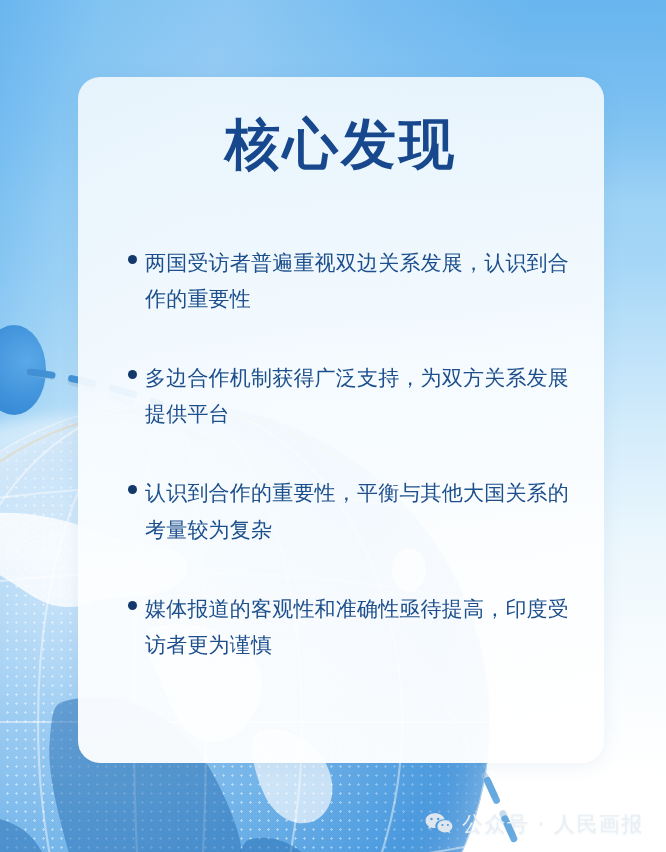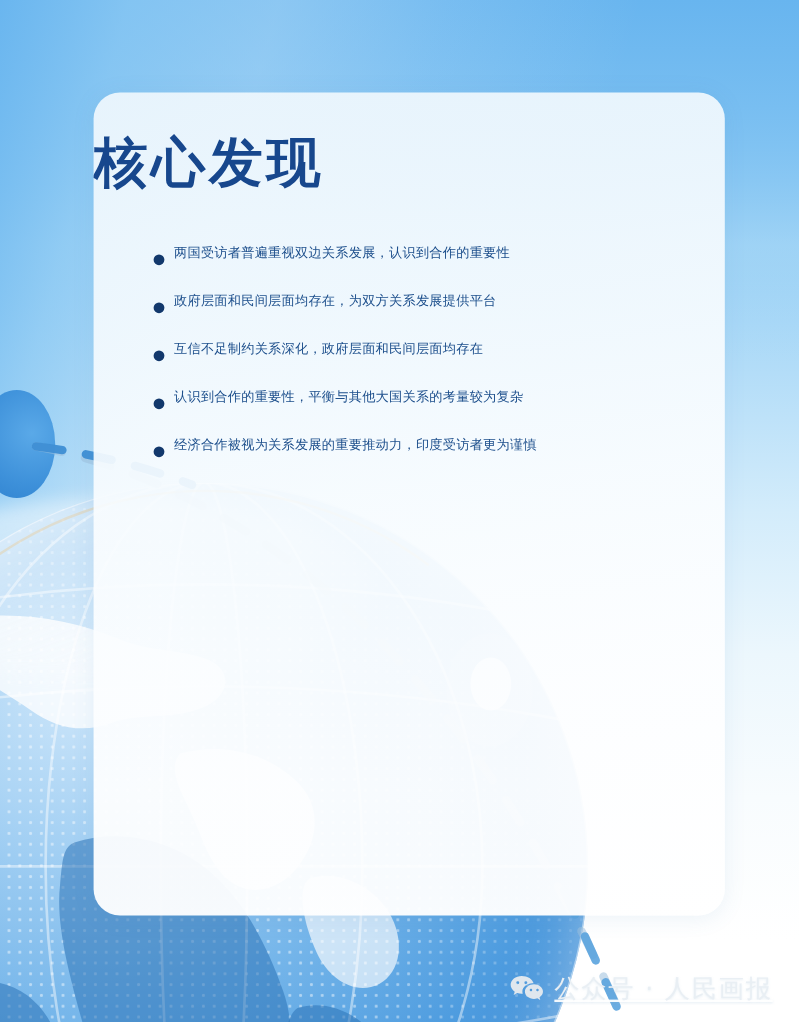--- a/index.html
+++ b/index.html
@@ -183,48 +183,49 @@
     box-shadow: 0 2px 18px rgba(80,140,190,0.10);
     box-sizing: border-box;
     overflow: hidden;
   }
 
   .card-title {
     position: absolute;
     left: 0;
     right: 0;
     top: 40px;
-    text-align: left;
-    font-size: 45px;
+    text-align: center;
+    font-size: 55px;
     line-height: 1;
     font-weight: 700;
     letter-spacing: 3px;
     color: #17478d;
-    font-family: Liberation Mono, monospace;
+    font-family: Liberation Sans, sans-serif;
   }
 
   .findings {
     position: absolute;
     left: 50px;
     right: 22px;
     top: 125px;
     margin: 0;
     padding: 0;
     list-style: none;
   }
   .finding {
     position: relative;
     padding-left: 17px;
     margin-bottom: 21px;
-    font-size: 11px;
+    font-size: 21px;
     line-height: 1.72;
     color: #1d4f8c;
     font-family: "DejaVu Serif", "Liberation Serif", serif;
     letter-spacing: 0.2px;
     text-indent: 0;
+    margin-top: 43px;
   }
   .finding:last-child { margin-bottom: 0; }
   .finding .dot {
     position: absolute;
     left: 0;
     top: 10px;
     width: 9px;
     height: 9px;
     border-radius: 50%;
     background: #12386c;
@@ -238,21 +239,20 @@
     right: 22px;
     bottom: 14px;
     display: flex;
     align-items: center;
     gap: 9px;
     color: rgba(255,255,255,0.92);
     font-size: 21px;
     letter-spacing: 1.5px;
     font-family: "DejaVu Sans", "Liberation Sans", sans-serif;
     text-shadow: 0 1px 2px rgba(160,190,215,0.25);
-    text-decoration: underline;
   }
   .wm-text { white-space: nowrap; color: #e9eff4; }
   .wechat-icon { display: block; width: 28px; height: 24px; }
 </style>
 </head>
 <body>
 
 <div id="stage">
 
   <div class="bg-base"></div>
@@ -329,33 +329,29 @@
 
     <div class="card-title">核心发现</div>
 
     <ul class="findings">
       <li class="finding">
         <span class="dot"></span>
         <span class="txt">两国受访者普遍重视双边关系发展，认识到合作的重要性</span>
       </li>
       <li class="finding">
         <span class="dot"></span>
-        <span class="txt">政府层面和民间层面均存在，为双方关系发展提供平台</span>
-      </li>
-      <li class="finding">
-        <span class="dot"></span>
-        <span class="txt">互信不足制约关系深化，政府层面和民间层面均存在</span>
+        <span class="txt">多边合作机制获得广泛支持，为双方关系发展提供平台</span>
       </li>
       <li class="finding">
         <span class="dot"></span>
         <span class="txt">认识到合作的重要性，平衡与其他大国关系的考量较为复杂</span>
       </li>
       <li class="finding">
         <span class="dot"></span>
-        <span class="txt">经济合作被视为关系发展的重要推动力，印度受访者更为谨慎</span>
+        <span class="txt">媒体报道的客观性和准确性亟待提高，印度受访者更为谨慎</span>
       </li>
     </ul>
   </div>
 
   <div class="watermark">
     <svg class="wechat-icon" viewBox="0 0 32 27" aria-hidden="true">
       <path d="M11.2 1.2C5.3 1.2 0.6 5 0.6 9.7c0 2.6 1.5 5 3.9 6.6l-1 3 3.4-1.7c1.3 0.4 2.7 0.6 4.3 0.6 0.3 0 0.6 0 0.9 0a7.7 7.7 0 0 1-0.3-2.1c0-4.4 4.3-7.9 9.6-7.9 0.4 0 0.7 0 1.1 0.1C21.5 4.2 16.9 1.2 11.2 1.2z M7.4 6.3a1.4 1.4 0 1 1 0 2.8 1.4 1.4 0 0 1 0-2.8z M15.1 6.3a1.4 1.4 0 1 1 0 2.8 1.4 1.4 0 0 1 0-2.8z" fill="#dfe7ee"></path>
       <path d="M31.4 16.1c0-3.9-3.9-7-8.6-7s-8.6 3.1-8.6 7 3.9 7 8.6 7c1.1 0 2.2-0.2 3.2-0.5l2.9 1.5-0.8-2.6c2.1-1.3 3.3-3.3 3.3-5.4z M19.6 13.5a1.2 1.2 0 1 1 0 2.3 1.2 1.2 0 0 1 0-2.3z M25.8 13.5a1.2 1.2 0 1 1 0 2.3 1.2 1.2 0 0 1 0-2.3z" fill="#dfe7ee"></path>
     </svg>
     <span class="wm-text">公众号 · 人民画报</span>

